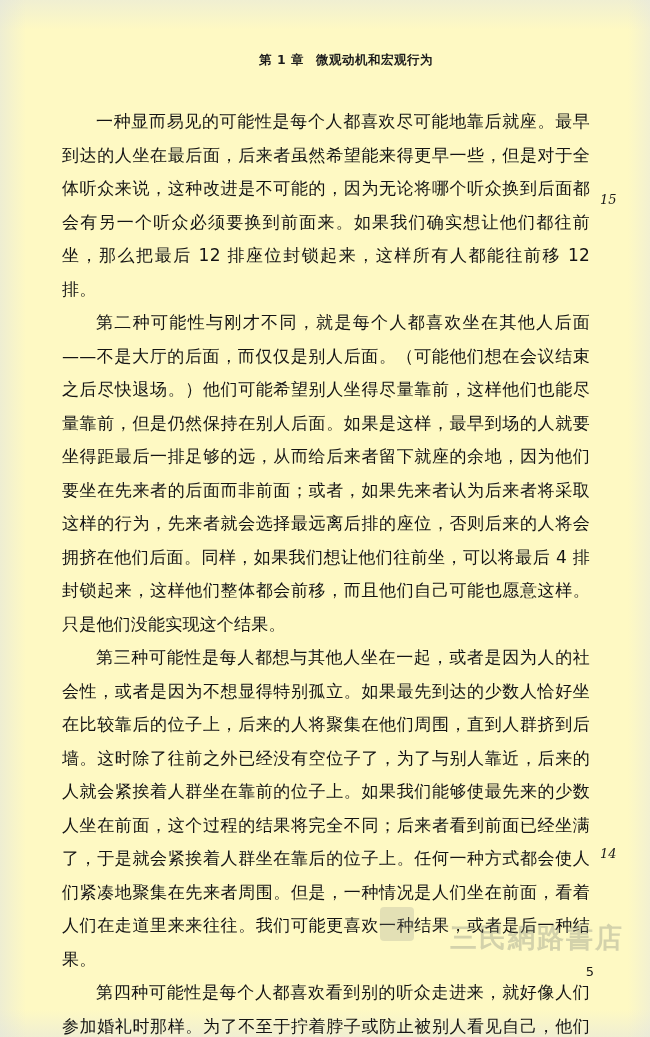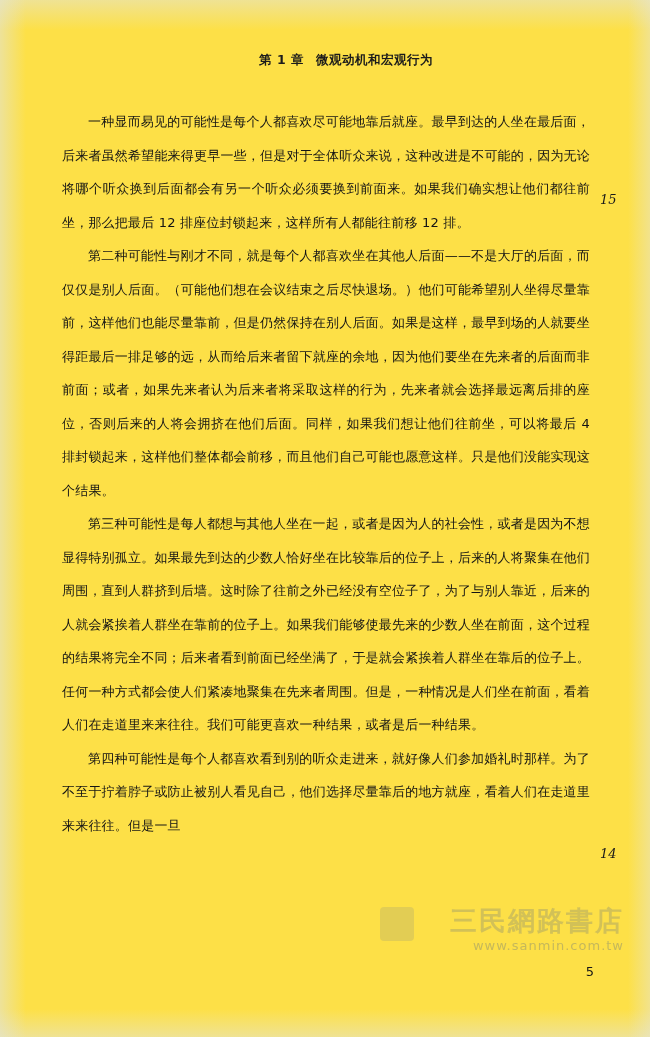--- a/index.html
+++ b/index.html
@@ -10,21 +10,21 @@
     width: 650px;
     height: 1037px;
     background: #ffffff;
     font-family: "DejaVu Sans", sans-serif;
     overflow: hidden;
   }
   .page {
     position: relative;
     width: 650px;
     height: 1037px;
-    background: #fde047;
+    background: #fef9c3;
     box-sizing: border-box;
   }
   
   .page:before {
     content: "";
     position: absolute;
     left: 0; top: 0; right: 0; bottom: 0;
     background: linear-gradient(90deg, rgba(225,228,222,0.55) 0px, rgba(255,255,255,0) 26px),
                 linear-gradient(270deg, rgba(228,230,226,0.45) 0px, rgba(255,255,255,0) 22px),
                 linear-gradient(180deg, rgba(226,229,224,0.5) 0px, rgba(255,255,255,0) 30px),
@@ -49,21 +49,21 @@
   .rh-chap {
     margin-right: 12px;
   }
   .body-text {
     margin-top: 36px;
   }
   p.para {
     position: relative;
     margin: 0 0 0 0;
     font-family: "DejaVu Sans", sans-serif;
-    font-size: 13px;
+    font-size: 17px;
     line-height: 33.5px;
     color: #141414;
     text-align: justify;
     text-justify: inter-ideograph;
     text-indent: 2em;
     letter-spacing: 0.2px;
   }
   p.para + p.para {
     margin-top: 0px;
   }
@@ -140,18 +140,17 @@
     </div>
 
   </div>
 
   <div class="marginal" style="top:192px;">15</div>
   <div class="marginal" style="top:846px;">14</div>
 
   <div class="wm-logo"></div>
   <div class="watermark">
     <div class="wm-main">三民網路書店</div>
-    <div class="wm-sub">www.sanmin.com.tw</div>
   </div>
 
   <div class="folio">5</div>
 
 </div>
 
 </body></html>

